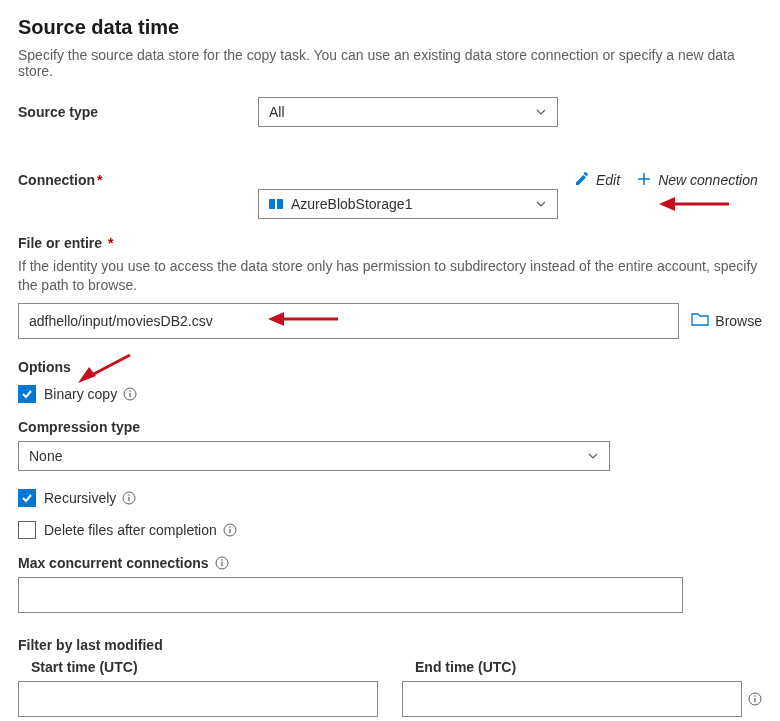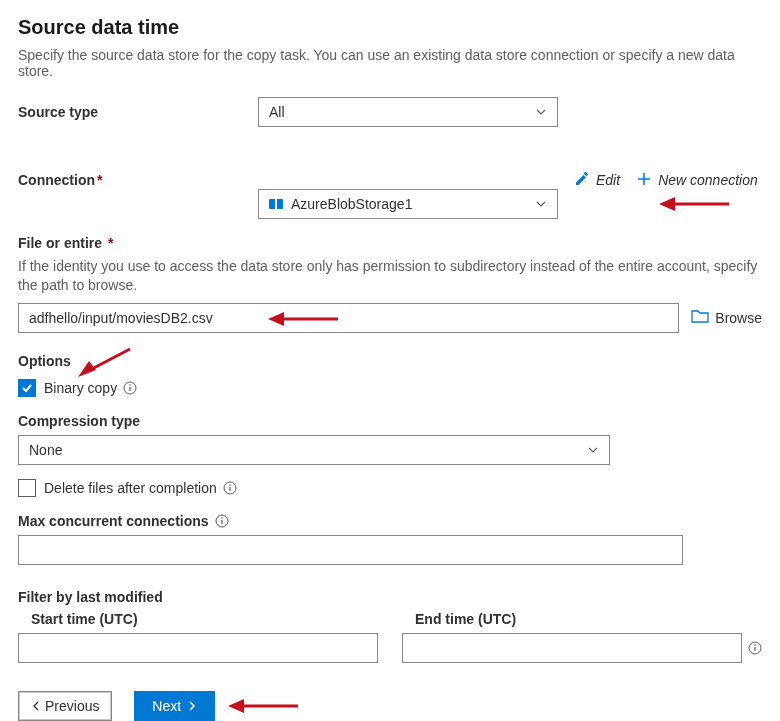--- a/index.html
+++ b/index.html
@@ -80,21 +80,21 @@
     display: flex;
     align-items: center;
   }
   .help-text {
     font-size: 14px;
     color: #605e5c;
     margin-bottom: 8px;
     line-height: 1.35;
   }
   .text-input {
-    height: 30px;
+    height: 36px;
     box-sizing: border-box;
     border: 1px solid #8a8886;
     padding: 0 10px;
     width: 100%;
     font-size: 14px;
     color: #323130;
     background: #fff;
   }
   .file-row {
     display: flex;
@@ -290,20 +290,35 @@
     <div class="select wide-select">
       <span>None</span>
       <span class="chev">
         <svg width="12" height="12" viewBox="0 0 12 12">
             <path d="M2 4l4 4 4-4" fill="none" stroke="#605e5c" stroke-width="1.2"></path>
           </svg>
       </span>
     </div>
   </div>
 
+  <div class="checkbox-row" style="margin-top:18px;">
+    <span class="cb checked">
+      <svg width="12" height="12" viewBox="0 0 12 12">
+          <path d="M2 6l3 3 5-6" fill="none" stroke="#fff" stroke-width="2"></path>
+        </svg>
+    </span>
+    <span>Recursively</span>
+    <span class="info-icon">
+      <svg width="14" height="14" viewBox="0 0 14 14">
+          <circle cx="7" cy="7" r="6" fill="none" stroke="#605e5c"></circle>
+          <circle cx="7" cy="4" r="0.8" fill="#605e5c"></circle>
+          <rect x="6.4" y="6" width="1.2" height="4" fill="#605e5c"></rect>
+        </svg>
+    </span>
+  </div>
 
   <div class="checkbox-row" style="margin-top:14px;">
     <span class="cb unchecked"></span>
     <span>Delete files after completion</span>
     <span class="info-icon">
       <svg width="14" height="14" viewBox="0 0 14 14">
           <circle cx="7" cy="7" r="6" fill="none" stroke="#605e5c"></circle>
           <circle cx="7" cy="4" r="0.8" fill="#605e5c"></circle>
           <rect x="6.4" y="6" width="1.2" height="4" fill="#605e5c"></rect>
         </svg>

